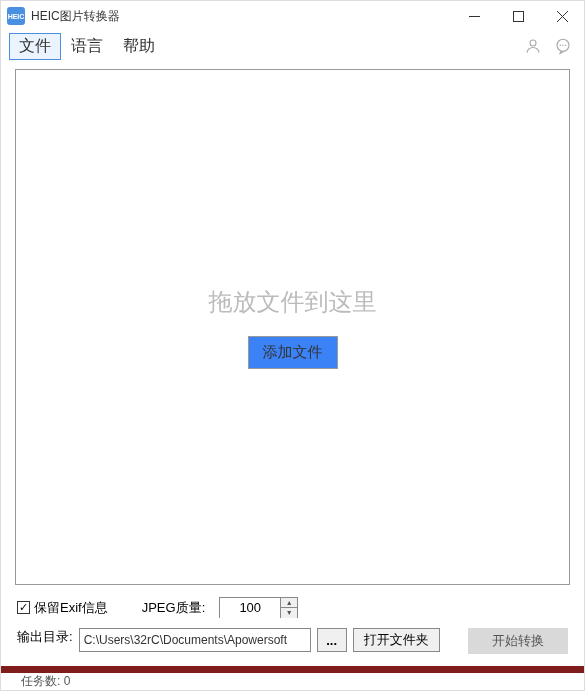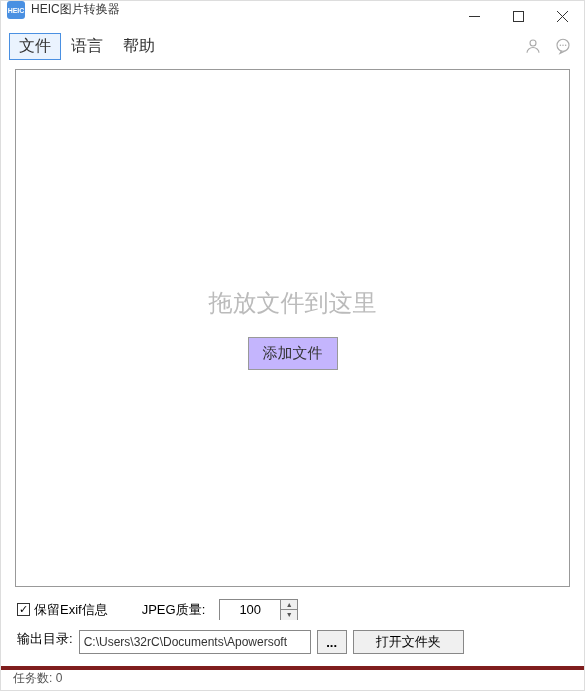--- a/index.html
+++ b/index.html
@@ -10,21 +10,21 @@
       width: 585px;
       height: 691px;
       overflow: hidden;
       display: flex;
       flex-direction: column;
       border: 1px solid #ddd;
     }
     .titlebar {
       height: 30px;
       display: flex;
-      align-items: flex-start;
+      align-items: center;
       padding-left: 6px;
       background: #fff;
     }
     .titlebar .app-icon {
       width: 18px; height: 18px;
       background: #4a90e2;
       border-radius: 3px;
       margin-right: 6px;
       display: flex; align-items: center; justify-content: center;
       color: #fff; font-size: 7px; font-weight: bold;
@@ -75,21 +75,21 @@
       gap: 18px;
     }
     .drop-text {
       font-size: 24px;
       font-weight: normal;
       color: #bbb;
     }
     .add-file-btn {
       padding: 6px 14px;
       font-size: 15px;
-      background: #c4b5fd;
+      background: #3b82f6;
       border: 1px solid #999;
       color: #333;
       cursor: default;
     }
     .settings-row {
       display: flex;
       align-items: center;
       padding: 6px 16px;
       gap: 10px;
       font-size: 13px;
@@ -145,41 +145,42 @@
     }
     .browse-btn {
       width: 30px; height: 24px;
       border: 1px solid #888;
       background: #f0f0f0;
       font-weight: bold;
       display: flex; align-items: center; justify-content: center;
     }
     .open-folder-btn {
       height: 24px;
-      padding: 0 22px;
+      padding: 0 10px;
       border: 1px solid #888;
       background: #f0f0f0;
       font-size: 13px;
       display: flex; align-items: center; justify-content: center;
     }
     .start-btn {
       margin-left: auto;
       height: 26px;
       padding: 0 24px;
       background: #d9d9d9;
       border: none;
       color: #555;
       font-size: 13px;
       display: flex; align-items: center; justify-content: center;
     }
     .statusbar {
       height: 24px;
-      border-top: 4px solid #7f1d1d;
-      display: flex;
-      padding: 0 12px;
+      border-top: 7px solid #7f1d1d;
+      display: flex;
+      align-items: center;
+      padding: 0 20px;
       font-size: 12px;
       color: #555;
       background: #fff;
     }
   </style>
 </head>
 <body>
 
 <div class="titlebar">
   <div class="app-icon">HEIC</div>
@@ -247,17 +248,18 @@
         </div>
     </div>
   </div>
 </div>
 
 <div class="output-row">
   <span class="output-label">输出目录:</span>
   <input class="path-input" value="C:\Users\32rC\Documents\Apowersoft" style="">
   <div class="browse-btn">...</div>
   <div class="open-folder-btn">打开文件夹</div>
+  <div class="start-btn">开始转换</div>
 </div>
 
 <div class="statusbar">
   <span>任务数: 0</span>
 </div>
 
 </body></html>

